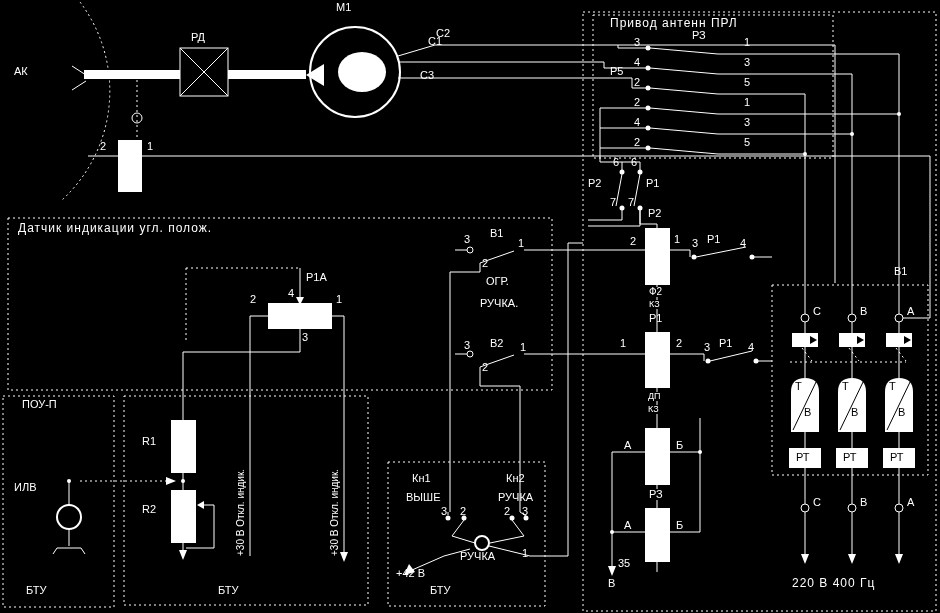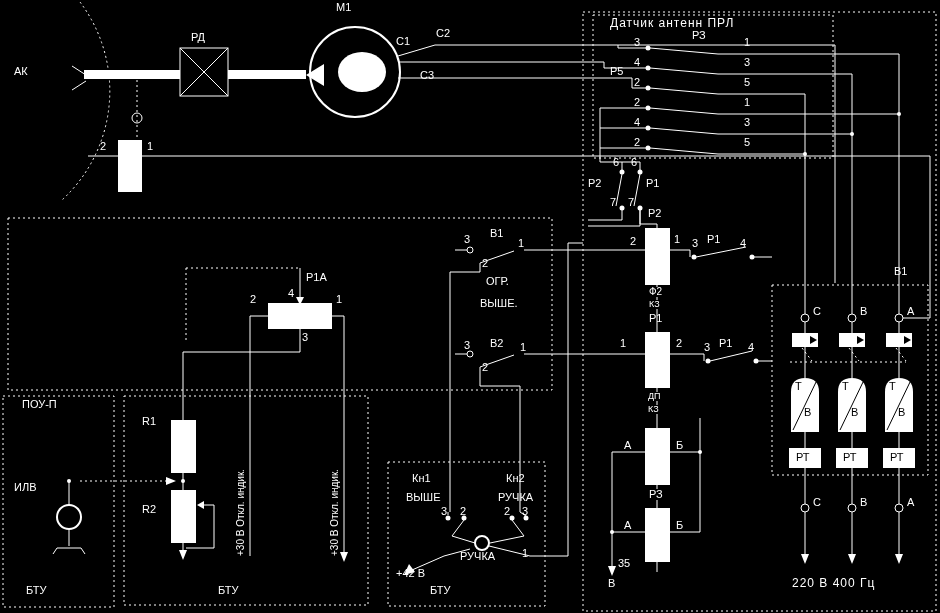--- a/index.html
+++ b/index.html
@@ -264,27 +264,27 @@
     <line class="w" x1="899" y1="512" x2="899" y2="556"></line>
     <polygon class="wf" points="895,554 899,564 903,554"></polygon>
 
     <line class="d" x1="790" y1="362" x2="906" y2="362"></line>
   </g>
 </svg>
 
 <span class="lb" style="left:14px;top:66px">АК</span>
 <span class="lb" style="left:191px;top:32px">РД</span>
 <span class="lb" style="left:336px;top:2px">М1</span>
-<span class="lb" style="left:396px;top:36px">С1</span>
+<span class="lb" style="left:428px;top:36px">С1</span>
 <span class="lb" style="left:436px;top:28px">С2</span>
 <span class="lb" style="left:420px;top:70px">С3</span>
 <span class="lb" style="left:100px;top:141px">2</span>
 <span class="lb" style="left:147px;top:141px">1</span>
 
-<span class="lb big" style="left:610px;top:17px">Датчик антенн ПРЛ</span>
+<span class="lb big" style="left:610px;top:17px">Привод антенн ПРЛ</span>
 <span class="lb" style="left:692px;top:30px">РЗ</span>
 <span class="lb" style="left:610px;top:66px">Р5</span>
 <span class="lb" style="left:634px;top:37px">3</span>
 <span class="lb" style="left:744px;top:37px">1</span>
 <span class="lb" style="left:634px;top:57px">4</span>
 <span class="lb" style="left:744px;top:57px">3</span>
 <span class="lb" style="left:634px;top:77px">2</span>
 <span class="lb" style="left:744px;top:77px">5</span>
 <span class="lb" style="left:634px;top:97px">2</span>
 <span class="lb" style="left:744px;top:97px">1</span>
@@ -322,37 +322,38 @@
 <span class="lb" style="left:624px;top:520px">А</span>
 <span class="lb" style="left:676px;top:520px">Б</span>
 <span class="lb" style="left:618px;top:558px">35</span>
 <span class="lb" style="left:608px;top:578px">В</span>
 
 <span class="lb" style="left:490px;top:228px">В1</span>
 <span class="lb" style="left:464px;top:234px">3</span>
 <span class="lb" style="left:518px;top:238px">1</span>
 <span class="lb" style="left:482px;top:258px">2</span>
 <span class="lb" style="left:486px;top:276px">ОГР.</span>
-<span class="lb" style="left:480px;top:298px">ВЫШЕ.</span>
+<span class="lb" style="left:480px;top:298px">РУЧКА.</span>
 <span class="lb" style="left:490px;top:338px">В2</span>
 <span class="lb" style="left:464px;top:340px">3</span>
 <span class="lb" style="left:520px;top:342px">1</span>
 <span class="lb" style="left:482px;top:362px">2</span>
 
+<span class="lb big" style="left:18px;top:222px">Датчик индикации угл. полож.</span>
 <span class="lb" style="left:306px;top:272px">Р1А</span>
 <span class="lb" style="left:288px;top:288px">4</span>
 <span class="lb" style="left:250px;top:294px">2</span>
 <span class="lb" style="left:336px;top:294px">1</span>
 <span class="lb" style="left:302px;top:332px">3</span>
 
 <span class="lb" style="left:22px;top:399px">ПОУ-П</span>
 <span class="lb" style="left:14px;top:482px">ИЛВ</span>
 <span class="lb" style="left:26px;top:585px">БТУ</span>
 
-<span class="lb" style="left:142px;top:416px">R1</span>
+<span class="lb" style="left:142px;top:436px">R1</span>
 <span class="lb" style="left:142px;top:504px">R2</span>
 <span class="lb rot" style="left:236px;top:556px">+30 В Откл. индик.</span>
 <span class="lb rot" style="left:330px;top:556px">+30 В Откл. индик.</span>
 <span class="lb" style="left:218px;top:585px">БТУ</span>
 
 <span class="lb" style="left:412px;top:473px">Кн1</span>
 <span class="lb" style="left:406px;top:492px">ВЫШЕ</span>
 <span class="lb" style="left:506px;top:473px">Кн2</span>
 <span class="lb" style="left:498px;top:492px">РУЧКА</span>
 <span class="lb" style="left:441px;top:506px">3</span>

